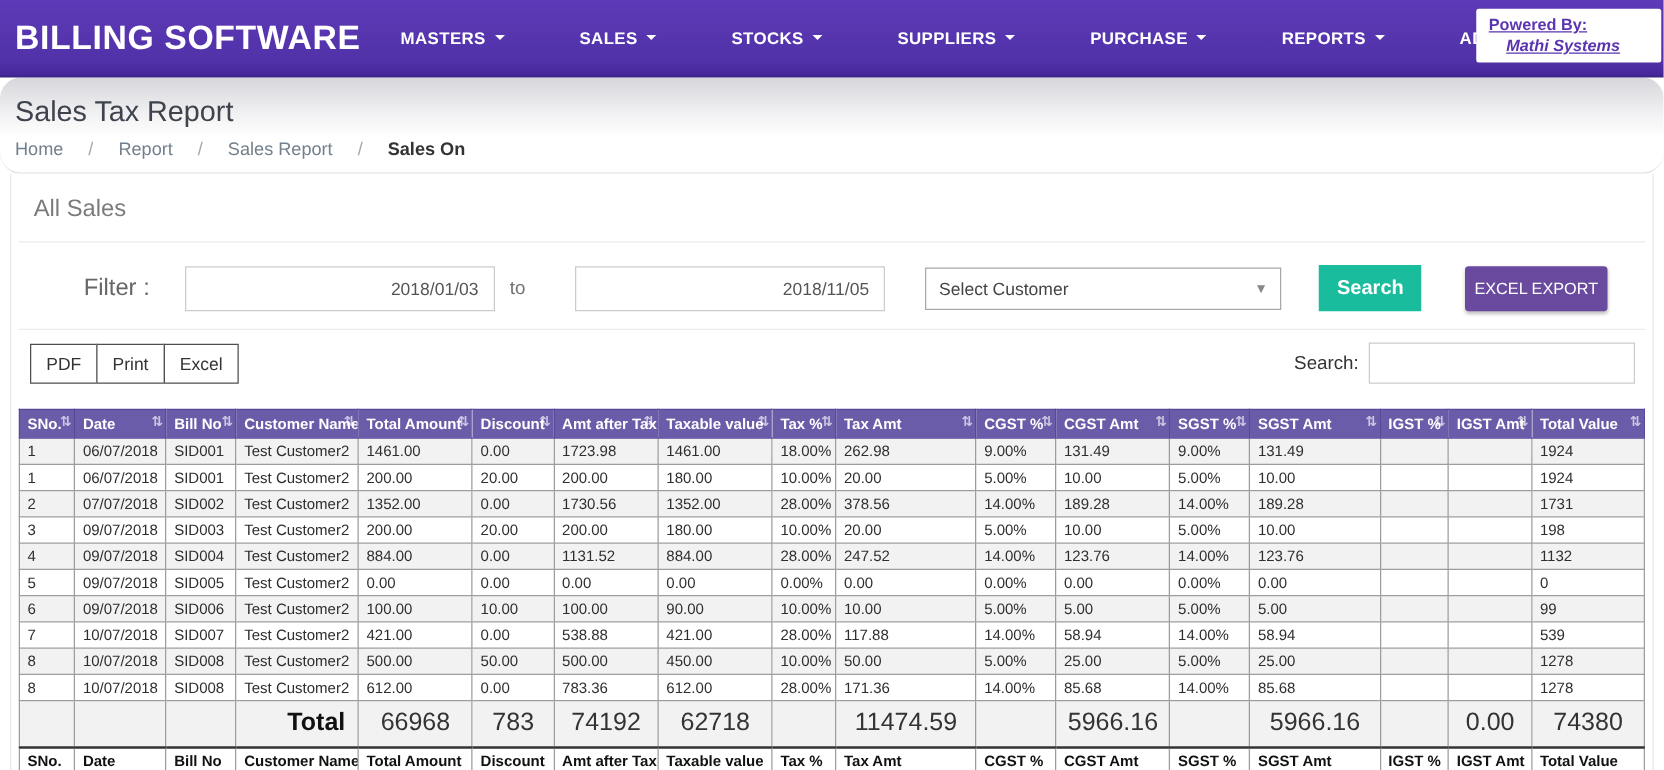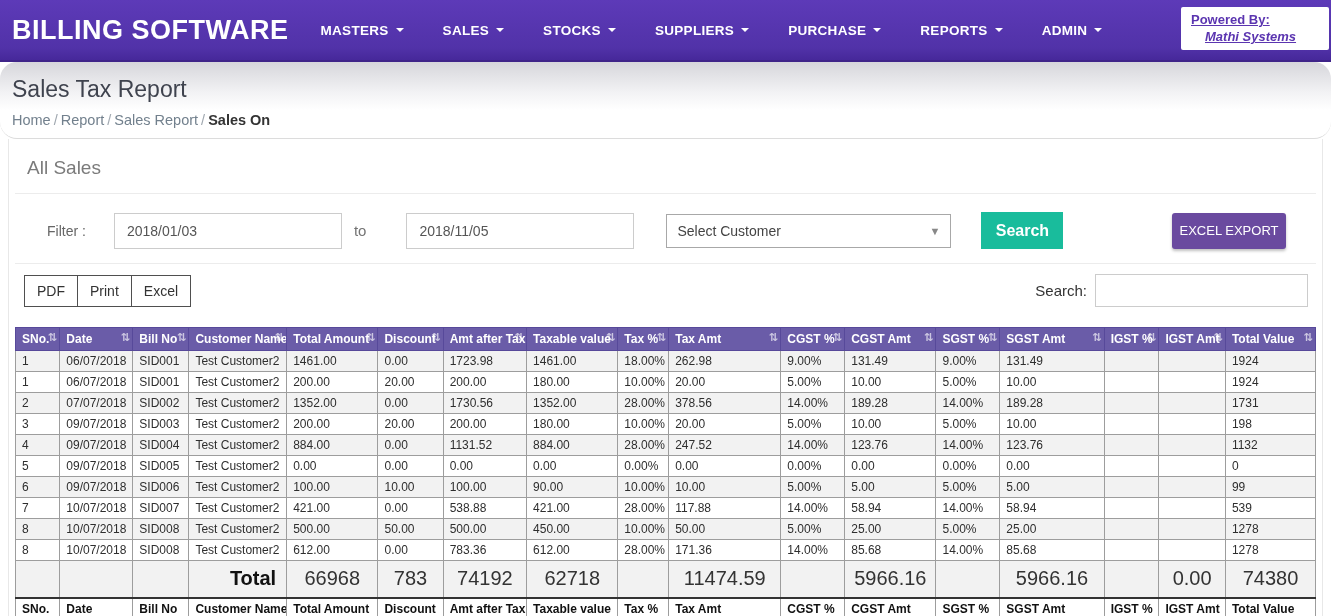--- a/index.html
+++ b/index.html
@@ -4,48 +4,48 @@
 <style>
   * { margin:0; padding:0; box-sizing:border-box; }
   html,body { width:1331px; height:616px; background:#fff; overflow:hidden;
               font-family:"Liberation Sans", sans-serif; }
 
   
   .navbar { position:relative; height:62px; display:flex; align-items:center;
             background:linear-gradient(180deg,#5d3ab8 0%,#5132a8 80%,#46289a 100%);
             border-bottom:2px solid #3f2489; }
   .brand { color:#fff; font-size:27px; font-weight:bold; letter-spacing:.5px; margin-left:12px; cursor:pointer; }
-  .nav-menu { display:flex; margin-left:32px; gap:39px; }
+  .nav-menu { display:flex; margin-left:32px; gap:60px; }
   .nav-item { color:#fff; font-size:13.5px; font-weight:bold; letter-spacing:.3px;
               display:flex; align-items:center; cursor:pointer; }
   .caret { width:0; height:0; border-left:4px solid transparent; border-right:4px solid transparent;
            border-top:4px solid #fff; margin-left:7px; }
   .powered-box { position:absolute; right:2px; top:7px; width:148px; background:#fff;
                  border-radius:2px; padding:5px 10px 6px 10px; color:#5b35b0; font-size:13px;text-decoration:underline; }
   .powered-label { font-weight:bold; }
   .powered-value { font-weight:bold; font-style:italic; padding-left:14px; margin-top:2px; }
 
   
   .page-header { padding:14px 0 10px 12px; border-bottom:1px solid #dcdcdc;
                  background:linear-gradient(180deg,#d6d6db 0,#f2f2f4 30px,#fff 48px);border-radius:17px; }
   .page-title { font-size:23px; color:#3f434e; font-weight:normal; }
-  .breadcrumb { margin-top:9px; font-size:14.5px; color:#72808d; display:flex; gap:3px; }
+  .breadcrumb { margin-top:9px; font-size:14.5px; color:#72808d; display:flex; gap:20px; }
   .crumb { color:#72808d; cursor:pointer; }
   .crumb-sep { color:#a0a8b0; }
   .crumb.current { color:#333; font-weight:bold; cursor:default; }
 
   
   .panel { margin:0 8px; border:1px solid #e8e8e8; border-top:none; padding:14px 6px 12px 6px; }
   .section-heading { font-size:19px; color:#7b7b7b; font-weight:normal; margin:4px 0 0 12px; }
   .rule { border:none; border-top:1px solid #ececec; margin-top:14px; }
 
   .filter-row { display:flex; align-items:center; margin-top:18px; }
-  .filter-label { margin-left:32px; font-size:14px; color:#666; }
-  .date-input { margin-left:28px; width:228px; height:36px; border:1px solid #ccc;
-                padding:0 12px; font-size:14px; color:#555; font-family:"Liberation Sans",sans-serif; }
+  .filter-label { margin-left:52px; font-size:19px; color:#666; }
+  .date-input { margin-left:28px; width:248px; height:36px; border:1px solid #ccc;
+                padding:0 12px; font-size:14px; color:#555; font-family:"Liberation Sans",sans-serif;text-align:right; }
   .to-label { margin:0 12px; color:#737373; font-size:15px; }
   .customer-select { margin-left:32px; width:285px; height:34px; border:1px solid #a8a8a8;
                      background:#fff; display:flex; align-items:center; padding:0 10px;
                      font-size:14px; color:#444; cursor:pointer; position:relative; }
   .select-caret { position:absolute; right:10px; color:#888; font-size:11px; }
   .search-btn { margin-left:30px; width:82px; height:37px; background:#19bc9c; border:none;
                 color:#fff; font-weight:bold; font-size:16px; cursor:pointer;
                 font-family:"Liberation Sans",sans-serif; }
   .excel-btn { margin-left:auto; margin-right:30px; width:114px; height:36px; background:#6a4a9f;
                border:none; border-radius:3px; color:#fff; font-size:13px; cursor:pointer;

